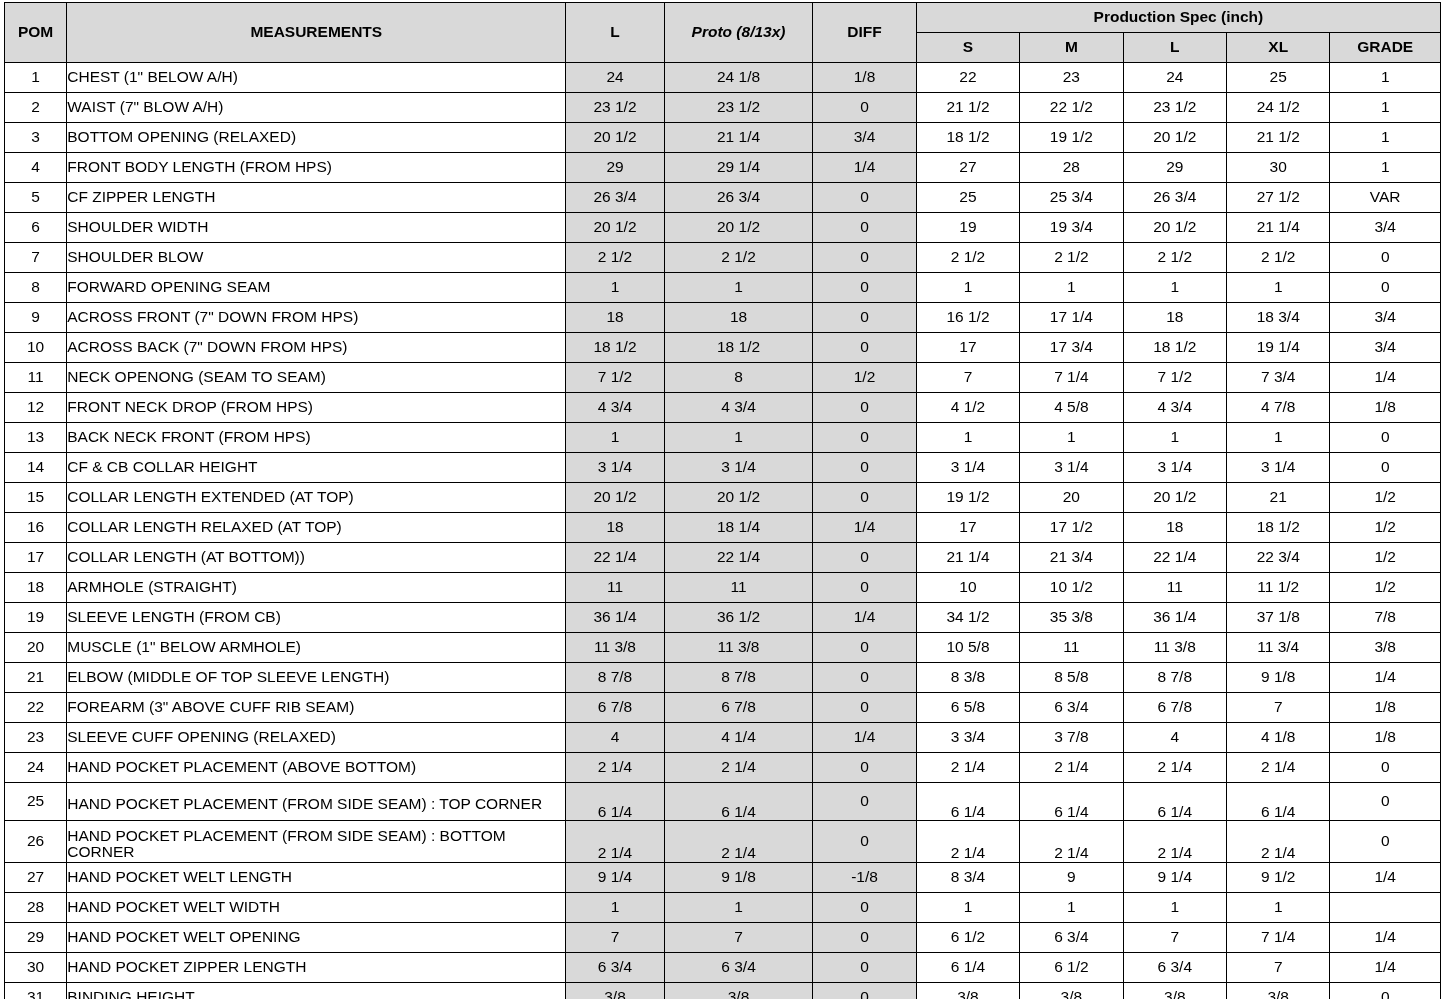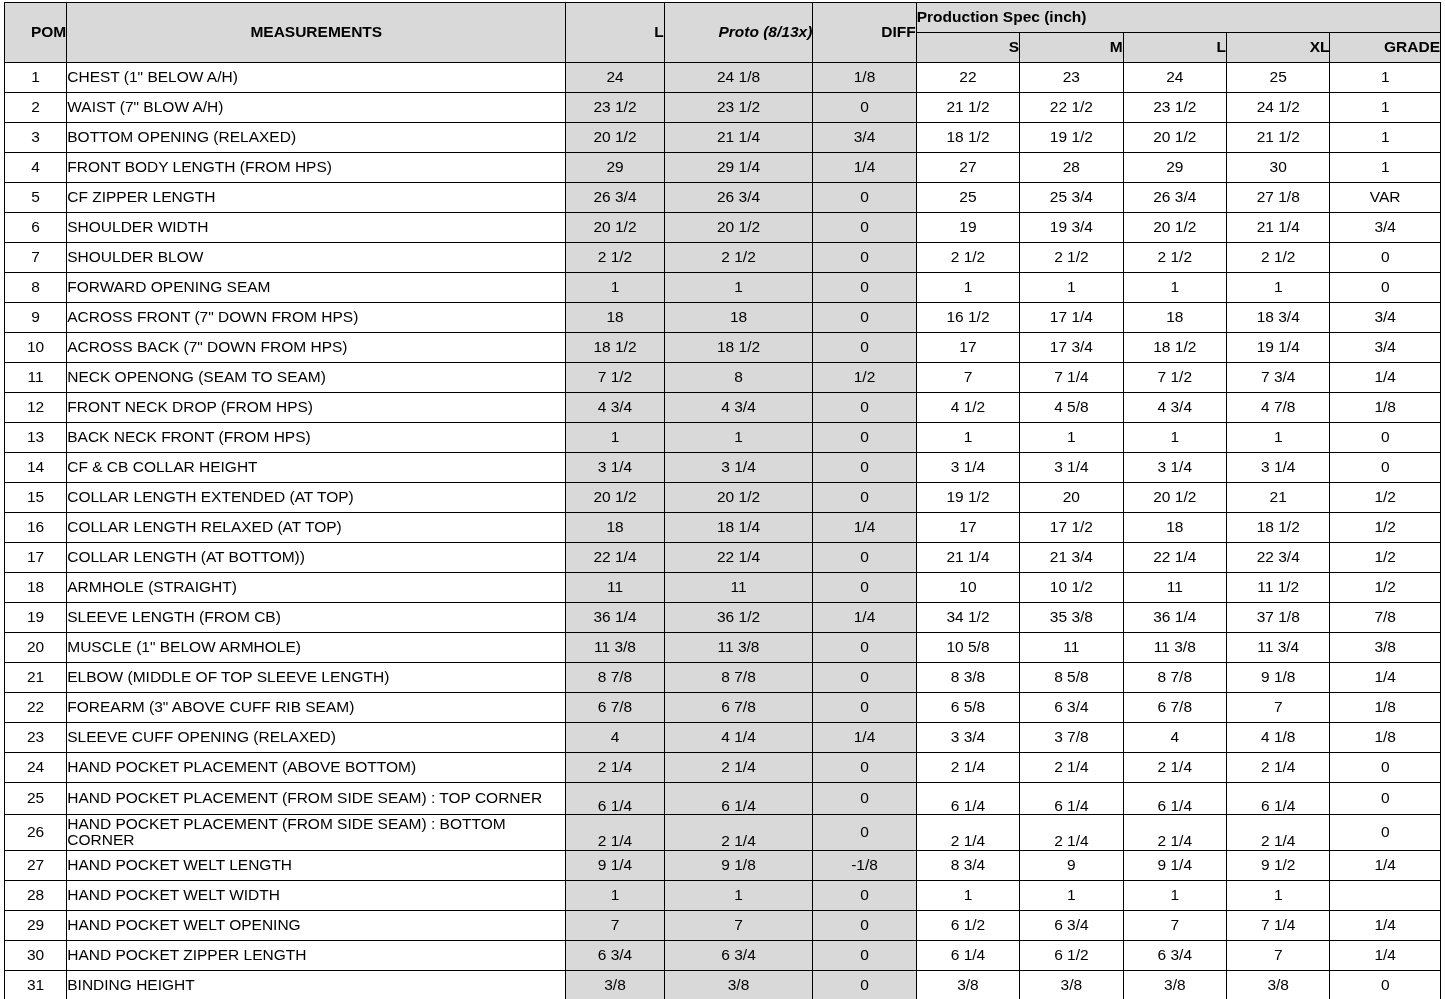--- a/index.html
+++ b/index.html
@@ -26,38 +26,38 @@
     border: 1px solid #000000;
     font-size: 15.5px;
     padding: 0;
     height: 29px;
     line-height: 1.05;
     overflow: hidden;
   }
   thead th {
     background: #d9d9d9;
     font-weight: bold;
-    text-align: right;
+    text-align: center;
     vertical-align: middle;
   }
   th.pom-head { width: 62px; }
   th.meas-head { width: 497px; text-align: center; padding-left: 6px; }
   th.l-head { width: 98px; }
   th.proto-head { width: 148px; font-style: italic; }
   th.diff-head { width: 103px; }
-  th.prod-head { text-align: left; }
+  th.prod-head { text-align: center; }
   th.size-head { width: 103px; }
   th.grade-head { width: 110px; }
 
   td.pom { text-align: center; }
   td.meas { text-align: left; padding-left: 6px; }
   td.num { text-align: center; }
   td.shade { background: #d9d9d9; }
   td.tall { height: 50px; vertical-align: middle; }
-  td.meas.tall { vertical-align: middle; padding-top: 1px; padding-bottom: 1px; }
+  td.meas.tall { vertical-align: middle; padding-top: 7px; padding-bottom: 1px; }
   td.bottomval { vertical-align: bottom; padding-bottom: 2px; }
 </style>
 </head>
 <body>
 
 <div class="sheet">
   <table class="spec">
     <colgroup>
       <col style="width:62px">
       <col style="width:497px">
@@ -138,21 +138,21 @@
         </tr>
         <tr>
           <td class="pom">5</td>
           <td class="meas">CF ZIPPER LENGTH</td>
           <td class="num shade">26 3/4</td>
           <td class="num shade">26 3/4</td>
           <td class="num shade">0</td>
           <td class="num">25</td>
           <td class="num">25 3/4</td>
           <td class="num">26 3/4</td>
-          <td class="num">27 1/8</td>
+          <td class="num">27 1/2</td>
           <td class="num">VAR</td>
         </tr>
         <tr>
           <td class="pom">6</td>
           <td class="meas">SHOULDER WIDTH</td>
           <td class="num shade">20 1/2</td>
           <td class="num shade">20 1/2</td>
           <td class="num shade">0</td>
           <td class="num">19</td>
           <td class="num">19 3/4</td>

